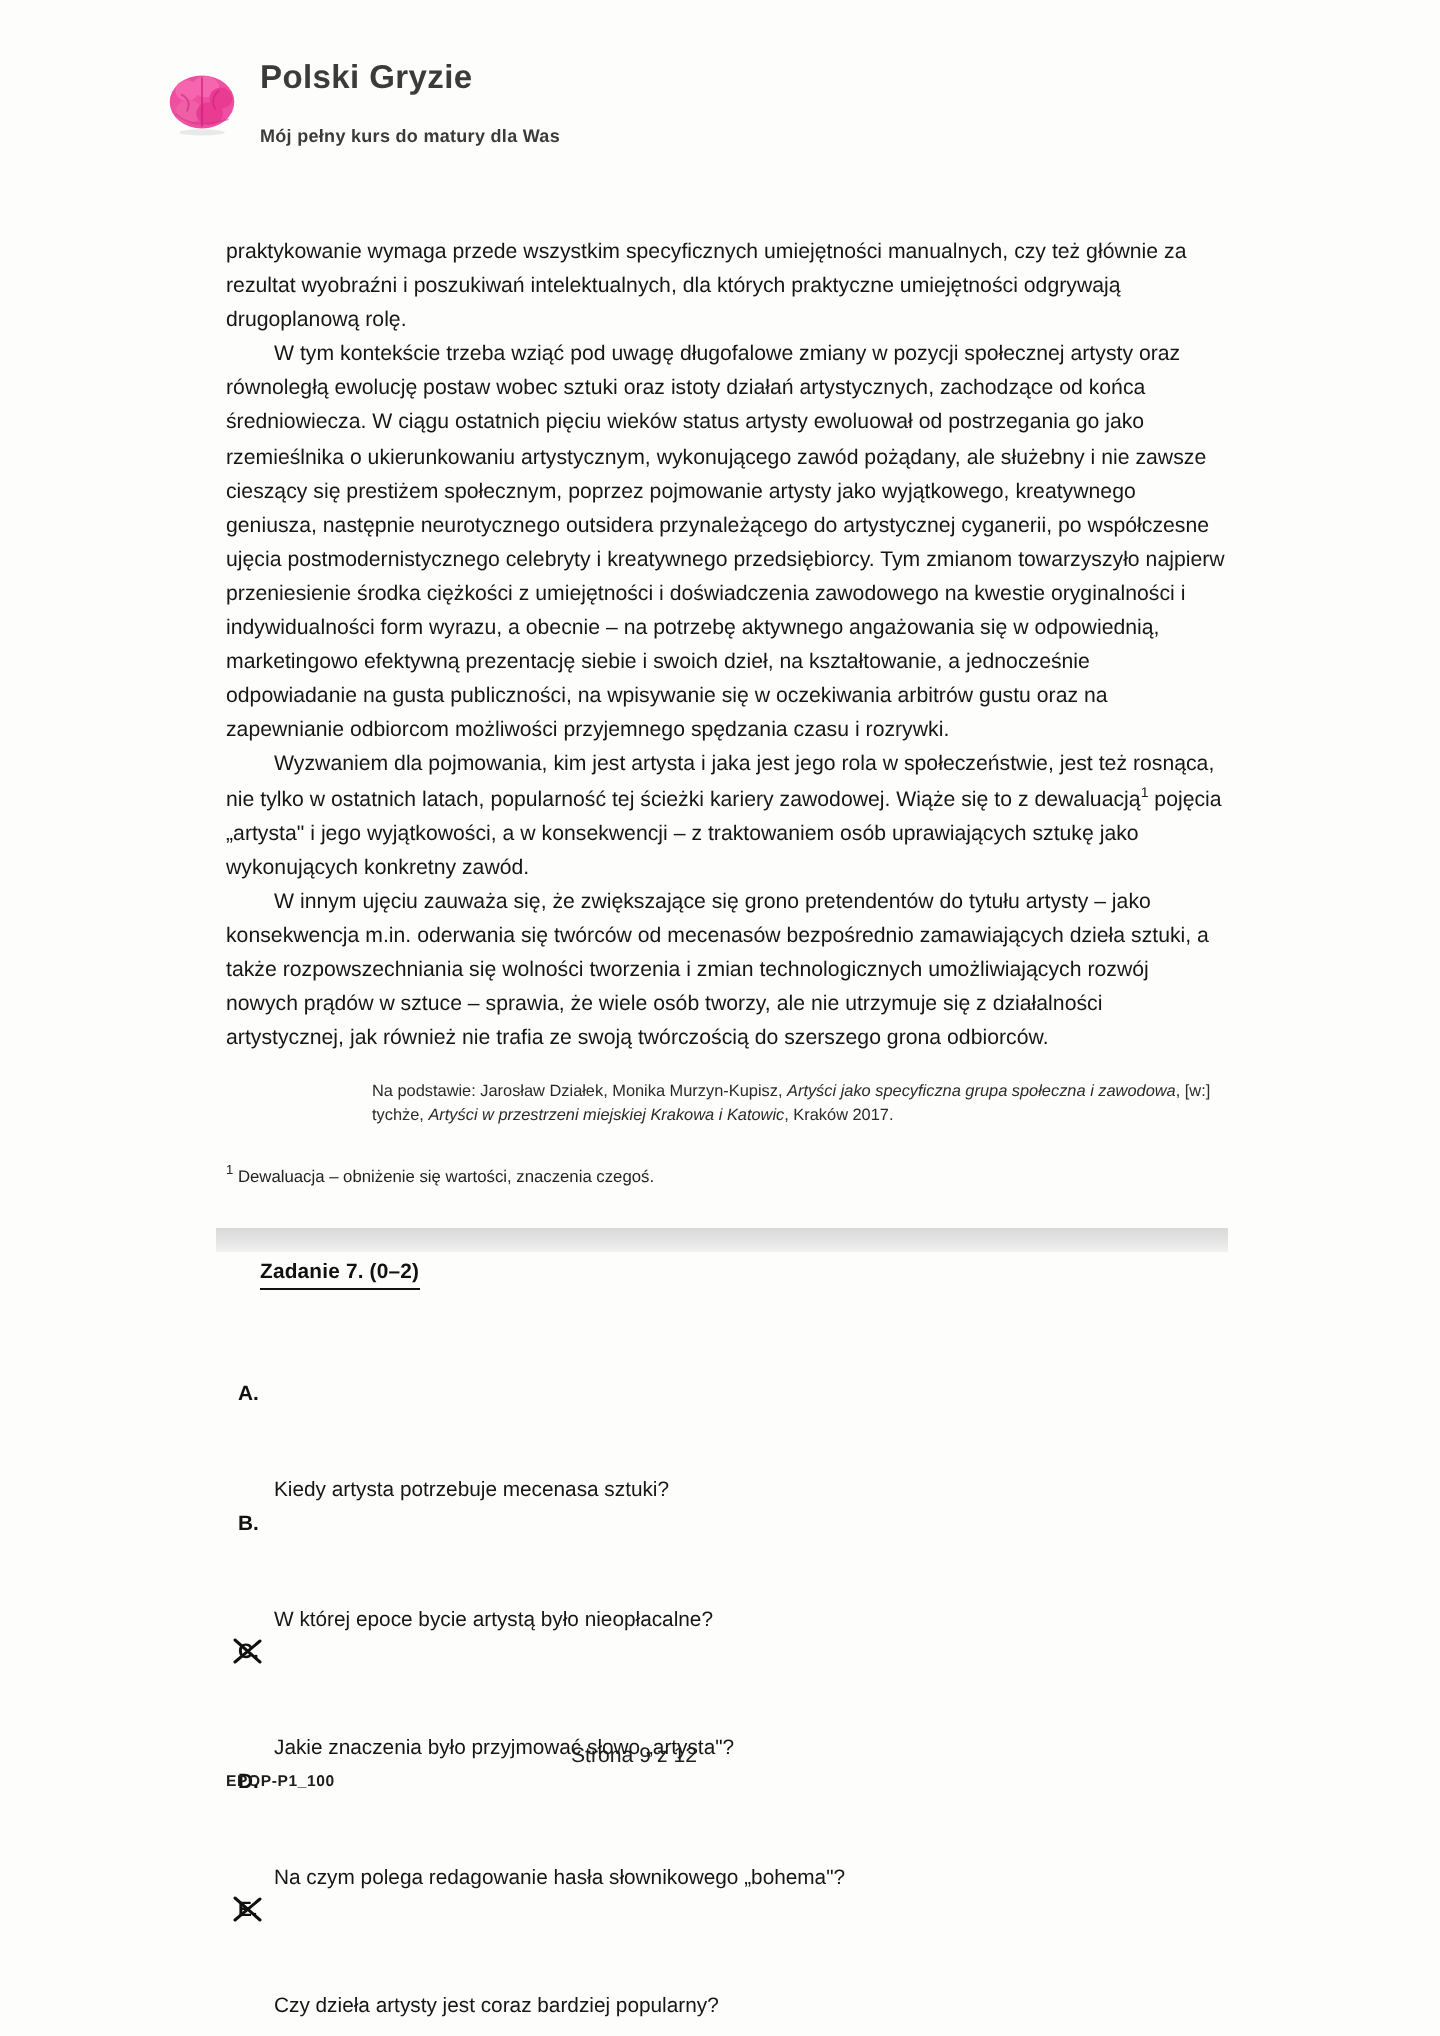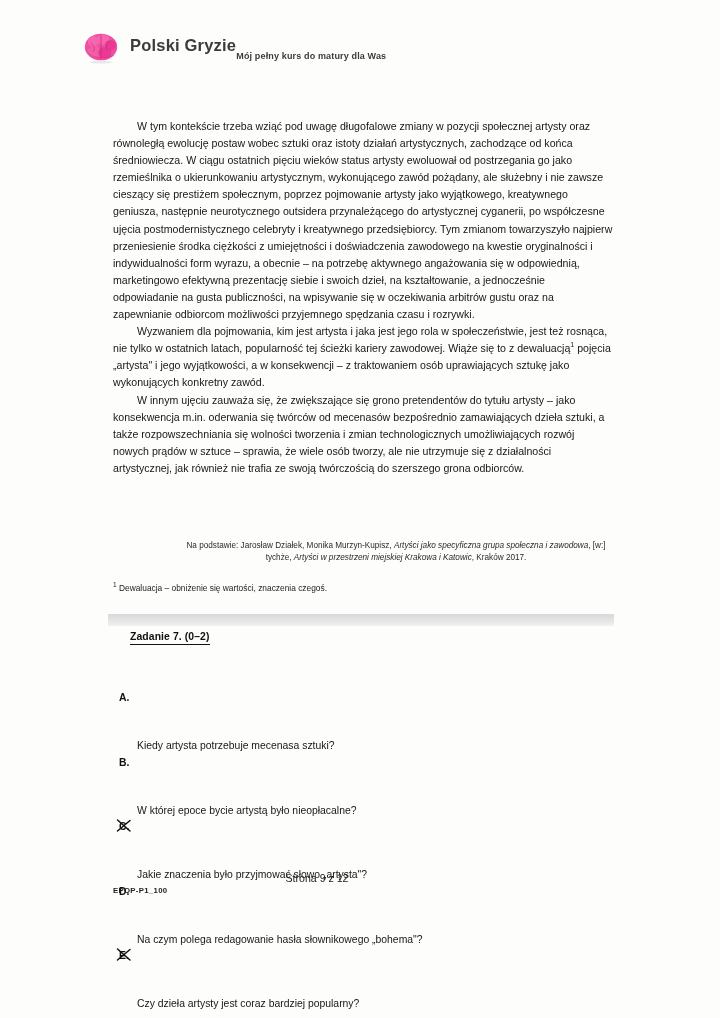--- a/index.html
+++ b/index.html
@@ -32,20 +32,21 @@
     align-items: center;
     gap: 10px;
   }
   .brand-logo {
     width: 38px;
     height: 38px;
     display: block;
   }
   .brand-text {
     display: flex;
+    flex-direction: column;
     justify-content: center;
     padding-top: 2px;
   }
   .brand-title {
     font-size: 16.5px;
     font-weight: bold;
     color: #3b3b3b;
     letter-spacing: 0.2px;
     line-height: 1.12;
   }
@@ -83,21 +84,21 @@
 
   
   .source {
     position: absolute;
     left: 186px;
     top: 540px;
     width: 420px;
     font-size: 8.2px;
     line-height: 12.4px;
     color: #2a2a2a;
-    text-align: center;
+    text-align: left;
   }
   .source .it { font-style: italic; }
 
   
   .footnote {
     position: absolute;
     left: 113px;
     top: 582px;
     font-size: 8.4px;
     color: #222;
@@ -223,20 +224,21 @@
       <path d="M6 26 q8 9 28 3" stroke="#d62b85" stroke-width="1" fill="none" opacity="0.5"></path>
       <ellipse cx="20" cy="36" rx="12" ry="1.6" fill="#e9e9e9"></ellipse>
     </svg>
     <div class="brand-text">
       <div class="brand-title">Polski Gryzie</div>
       <div class="brand-tagline">Mój pełny kurs do matury dla Was</div>
     </div>
   </div>
 
   <div class="article">
+    <p class="para">praktykowanie wymaga przede wszystkim specyficznych umiejętności manualnych, czy też głównie za rezultat wyobraźni i poszukiwań intelektualnych, dla których praktyczne umiejętności odgrywają drugoplanową rolę.</p>
     <p class="para indent">W tym kontekście trzeba wziąć pod uwagę długofalowe zmiany w pozycji społecznej artysty oraz równoległą ewolucję postaw wobec sztuki oraz istoty działań artystycznych, zachodzące od końca średniowiecza. W ciągu ostatnich pięciu wieków status artysty ewoluował od postrzegania go jako rzemieślnika o ukierunkowaniu artystycznym, wykonującego zawód pożądany, ale służebny i nie zawsze cieszący się prestiżem społecznym, poprzez pojmowanie artysty jako wyjątkowego, kreatywnego geniusza, następnie neurotycznego outsidera przynależącego do artystycznej cyganerii, po współczesne ujęcia postmodernistycznego celebryty i kreatywnego przedsiębiorcy. Tym zmianom towarzyszyło najpierw przeniesienie środka ciężkości z umiejętności i doświadczenia zawodowego na kwestie oryginalności i indywidualności form wyrazu, a obecnie – na potrzebę aktywnego angażowania się w odpowiednią, marketingowo efektywną prezentację siebie i swoich dzieł, na kształtowanie, a jednocześnie odpowiadanie na gusta publiczności, na wpisywanie się w oczekiwania arbitrów gustu oraz na zapewnianie odbiorcom możliwości przyjemnego spędzania czasu i rozrywki.</p>
     <p class="para indent"><span>Wyzwaniem dla pojmowania, kim jest artysta i jaka jest jego rola w społeczeństwie, jest też rosnąca, nie tylko w ostatnich latach, popularność tej ścieżki kariery zawodowej. Wiąże się to z dewaluacją</span><sup>1</sup><span> pojęcia „artysta" i jego wyjątkowości, a w konsekwencji – z traktowaniem osób uprawiających sztukę jako wykonujących konkretny zawód.</span></p>
     <p class="para indent">W innym ujęciu zauważa się, że zwiększające się grono pretendentów do tytułu artysty – jako konsekwencja m.in. oderwania się twórców od mecenasów bezpośrednio zamawiających dzieła sztuki, a także rozpowszechniania się wolności tworzenia i zmian technologicznych umożliwiających rozwój nowych prądów w sztuce – sprawia, że wiele osób tworzy, ale nie utrzymuje się z działalności artystycznej, jak również nie trafia ze swoją twórczością do szerszego grona odbiorców.</p>
   </div>
 
   <div class="source">
     <span>Na podstawie: Jarosław Działek, Monika Murzyn-Kupisz, </span><span class="it">Artyści jako specyficzna grupa społeczna</span>
     <span class="it">i zawodowa</span><span>, [w:] tychże, </span><span class="it">Artyści w przestrzeni miejskiej Krakowa i Katowic</span><span>, Kraków 2017.</span>
   </div>
 

